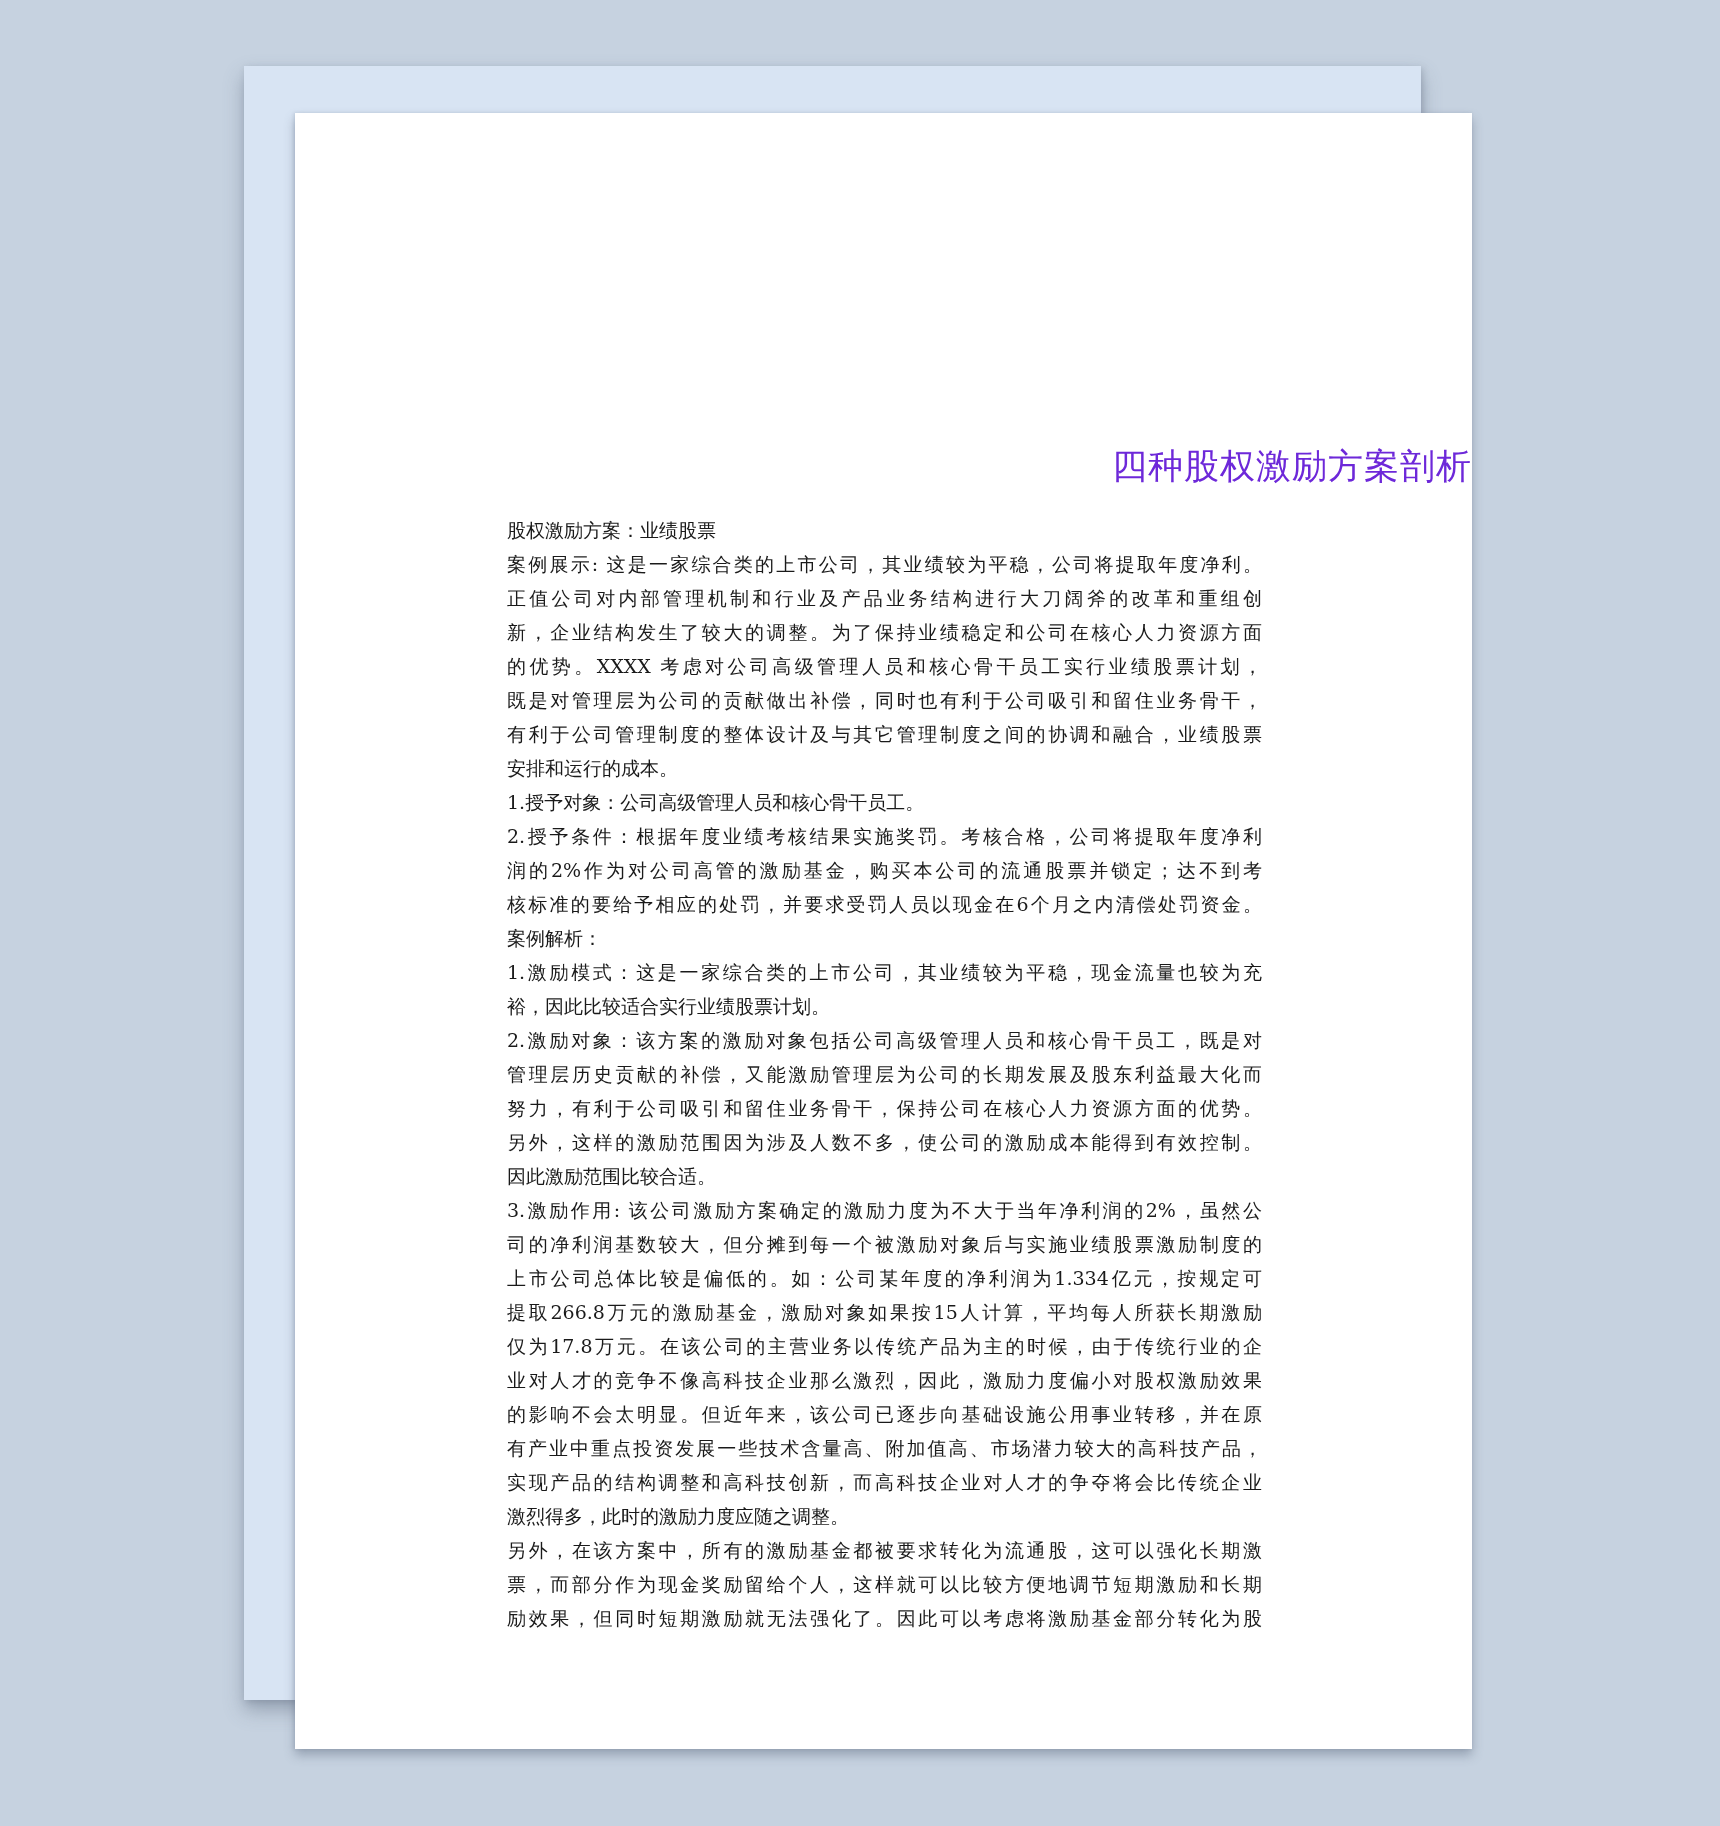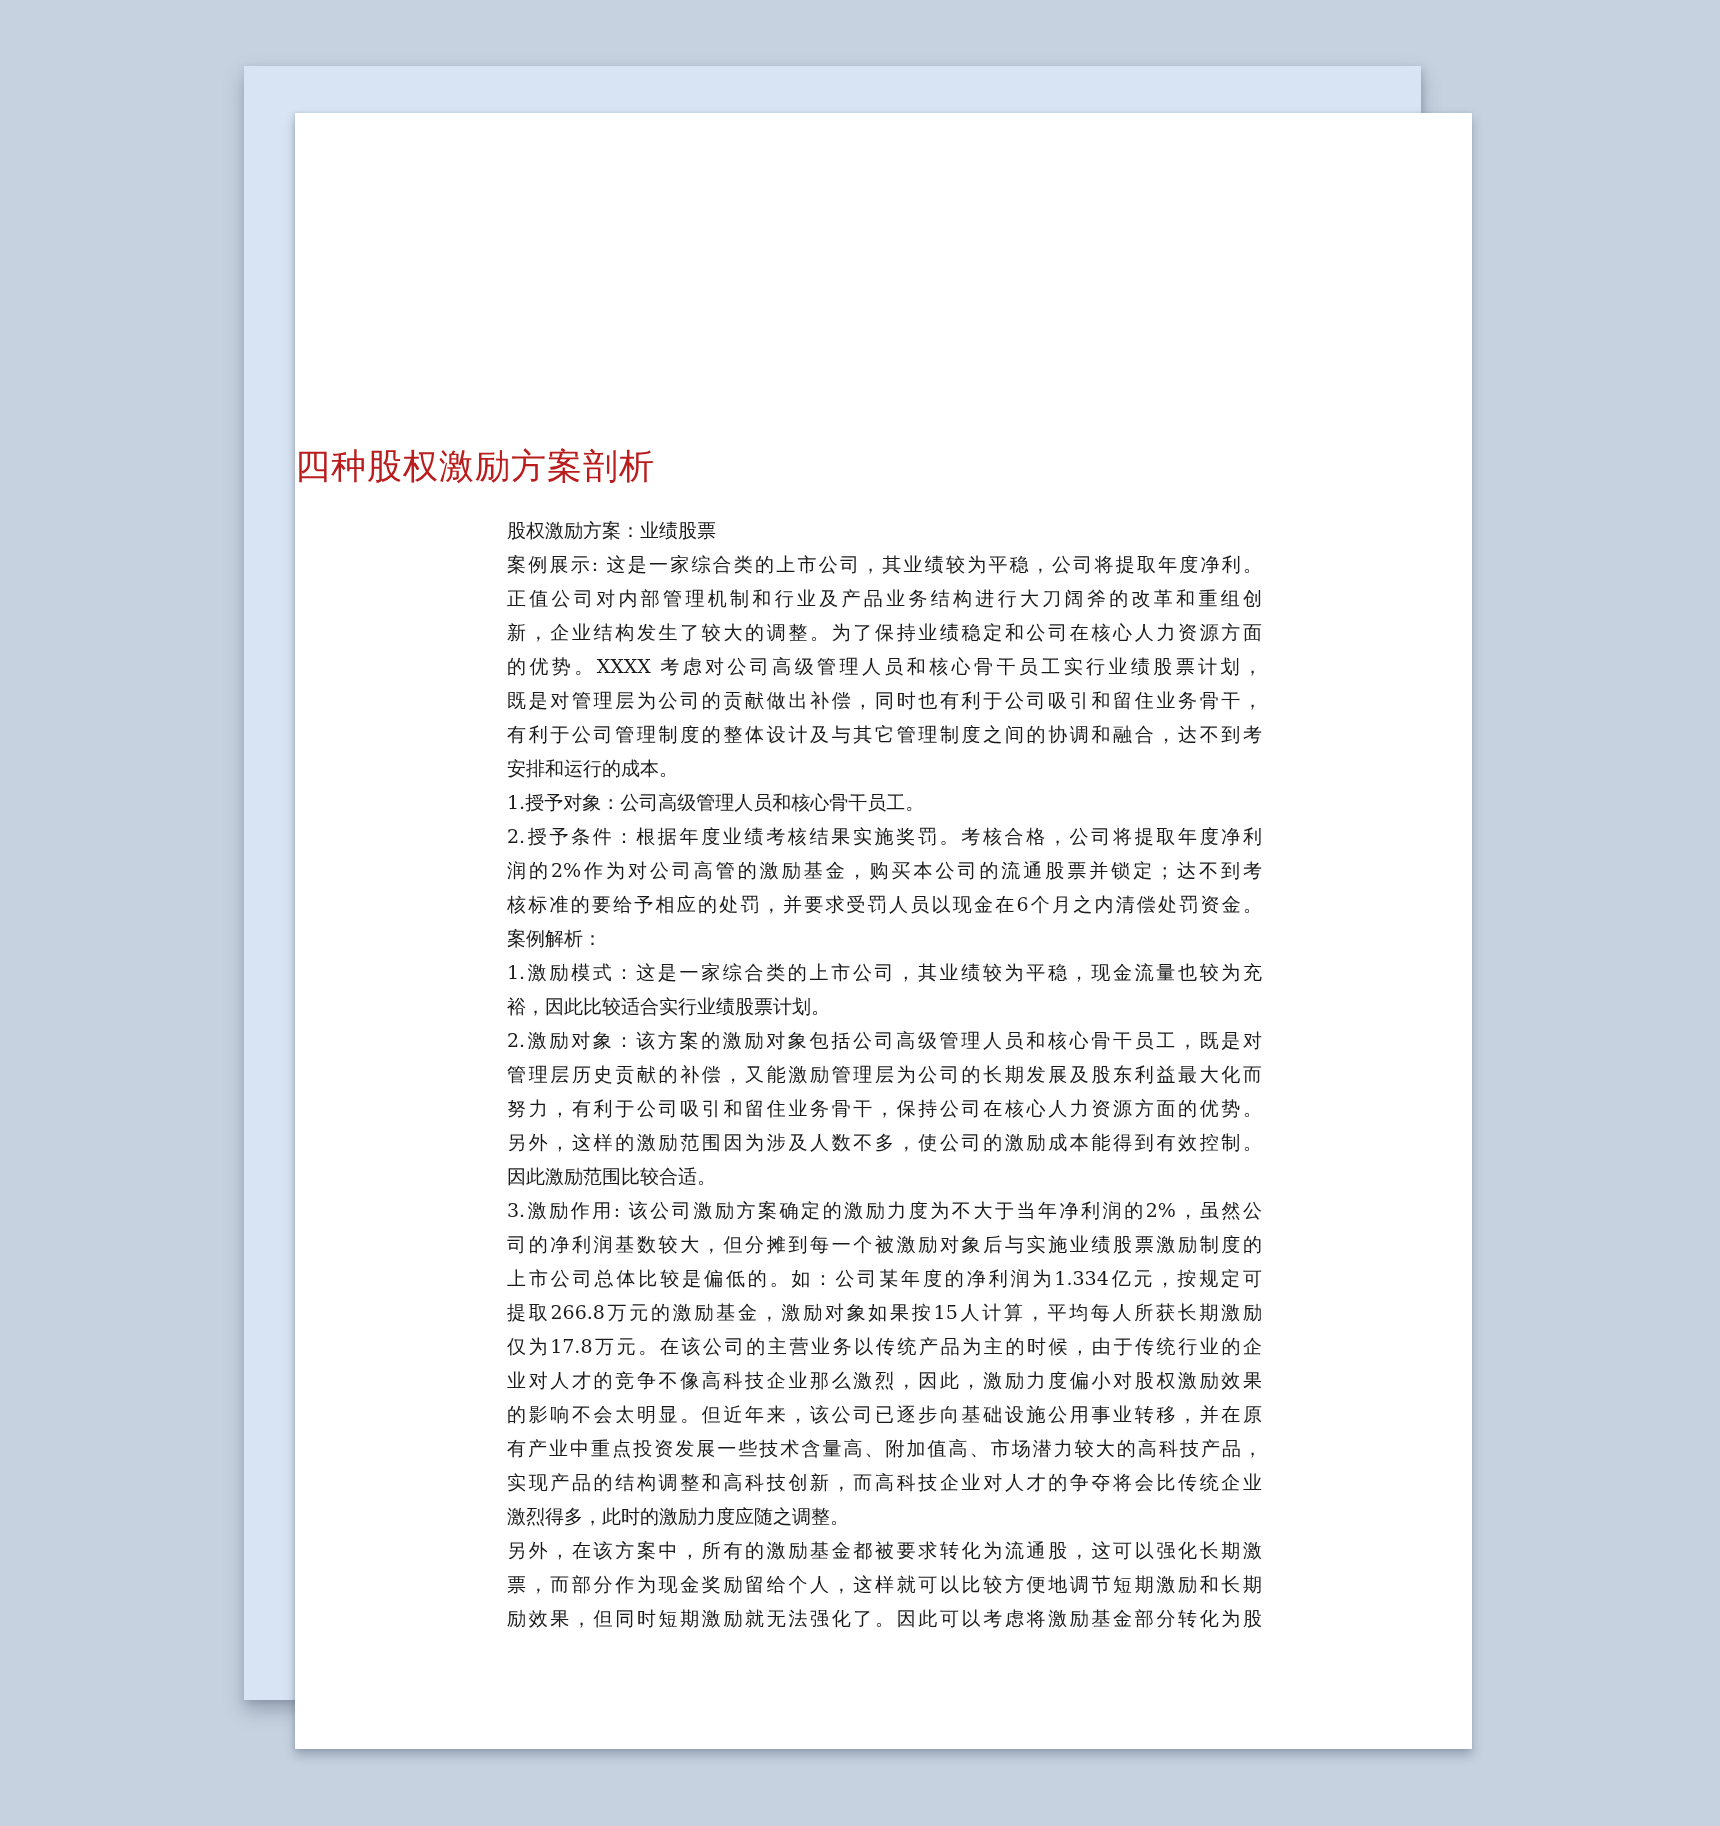--- a/index.html
+++ b/index.html
@@ -31,24 +31,24 @@
       height: 1636px;
       background: #ffffff;
       box-shadow: 0 6px 10px rgba(90, 105, 125, 0.45), -1px 0 3px rgba(120,135,160,0.25);
     }
     .doc-title {
       position: absolute;
       left: 0;
       right: 0;
       top: 330px;
       margin: 0;
-      text-align: left;
+      text-align: right;
       font-size: 35px;
       font-weight: normal;
-      color: #b91c1c;
+      color: #6d28d9;
       letter-spacing: 1px;
       line-height: 46px;
     }
     .doc-body {
       position: absolute;
       left: 212px;
       top: 400px;
       width: 755px;
       color: #1a1a1a;
       font-size: 19px;
@@ -72,21 +72,21 @@
 
 <div class="page-front">
   <h1 class="doc-title">四种股权激励方案剖析</h1>
   <div class="doc-body">
     <span class="doc-line short">股权激励方案：业绩股票</span>
     <span class="doc-line">案例展示: 这是一家综合类的上市公司，其业绩较为平稳，公司将提取年度净利。</span>
     <span class="doc-line">正值公司对内部管理机制和行业及产品业务结构进行大刀阔斧的改革和重组创</span>
     <span class="doc-line">新，企业结构发生了较大的调整。为了保持业绩稳定和公司在核心人力资源方面</span>
     <span class="doc-line">的优势。XXXX 考虑对公司高级管理人员和核心骨干员工实行业绩股票计划，</span>
     <span class="doc-line">既是对管理层为公司的贡献做出补偿，同时也有利于公司吸引和留住业务骨干，</span>
-    <span class="doc-line">有利于公司管理制度的整体设计及与其它管理制度之间的协调和融合，达不到考</span>
+    <span class="doc-line">有利于公司管理制度的整体设计及与其它管理制度之间的协调和融合，业绩股票</span>
     <span class="doc-line short">安排和运行的成本。</span>
     <span class="doc-line short">1.授予对象：公司高级管理人员和核心骨干员工。</span>
     <span class="doc-line">2.授予条件：根据年度业绩考核结果实施奖罚。考核合格，公司将提取年度净利</span>
     <span class="doc-line">润的2%作为对公司高管的激励基金，购买本公司的流通股票并锁定；达不到考</span>
     <span class="doc-line">核标准的要给予相应的处罚，并要求受罚人员以现金在6个月之内清偿处罚资金。</span>
     <span class="doc-line short">案例解析：</span>
     <span class="doc-line">1.激励模式：这是一家综合类的上市公司，其业绩较为平稳，现金流量也较为充</span>
     <span class="doc-line short">裕，因此比较适合实行业绩股票计划。</span>
     <span class="doc-line">2.激励对象：该方案的激励对象包括公司高级管理人员和核心骨干员工，既是对</span>
     <span class="doc-line">管理层历史贡献的补偿，又能激励管理层为公司的长期发展及股东利益最大化而</span>

